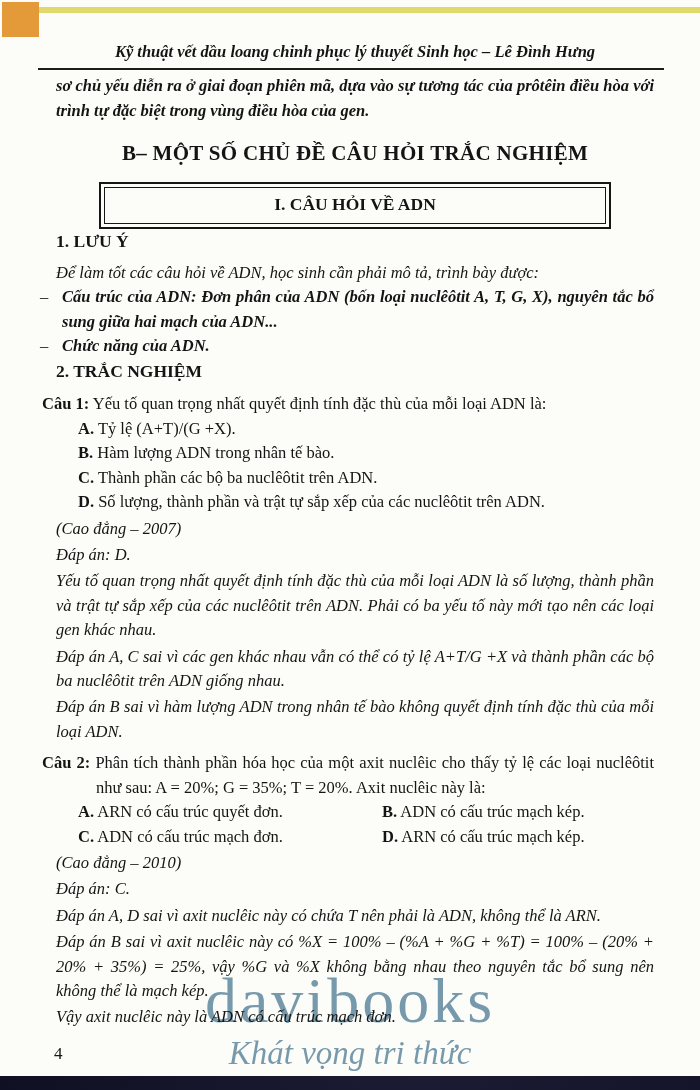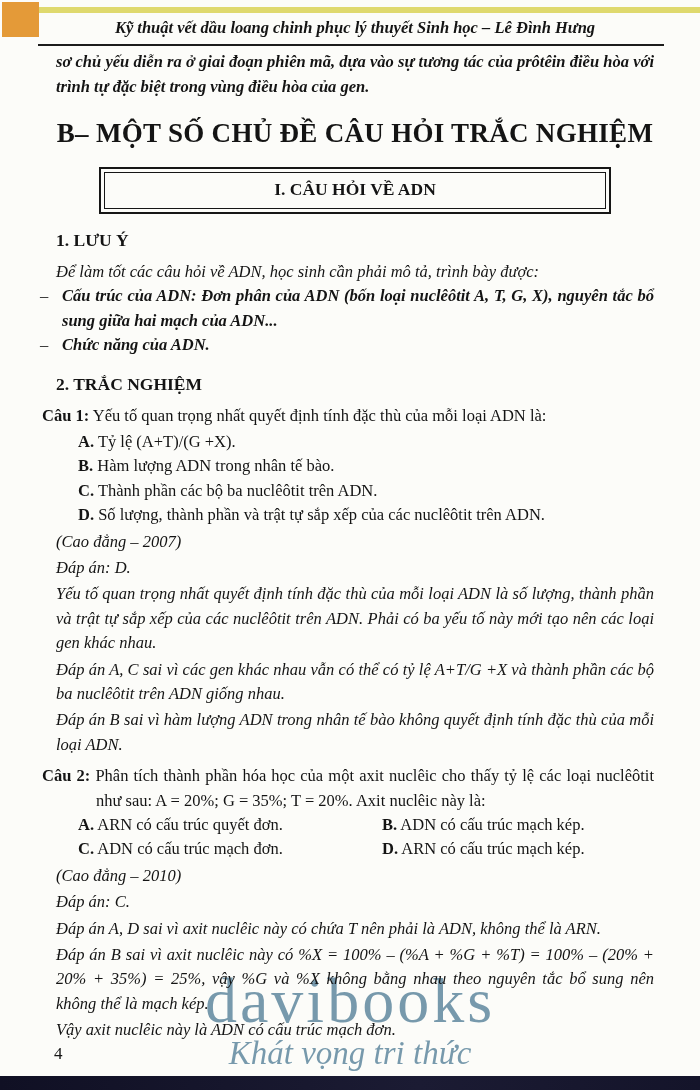--- a/index.html
+++ b/index.html
@@ -44,21 +44,21 @@
     color: #0c4a6e;
     opacity: 0.55;
     user-select: none;
   }
   .wm1 { font-size: 64px; letter-spacing: 3px; line-height: 1.0; }
   .wm2 { font-size: 33px; font-style: italic; margin-top: 2px; }
 
   .content {
     position: relative;
     z-index: 2;
-    padding: 16px 46px 0 56px;
+    padding: 40px 46px 0 56px;
     font-size: 16.5px;
     line-height: 1.48;
   }
 
   .running-head {
     text-align: center;
     font-weight: bold;
     font-style: italic;
     font-size: 16.5px;
   }
@@ -72,41 +72,40 @@
     margin-top: 4px;
     font-style: italic;
     text-align: justify;
     font-weight: bold;
   }
 
   .section-title {
     margin-top: 15px;
     text-align: center;
     font-weight: bold;
-    font-size: 27px;
+    font-size: 21px;
     letter-spacing: 0.3px;
   }
 
   .adn-box {
     width: 512px;
     margin: 13px auto 0 auto;
     border: 2px solid #161616;
     padding: 3px;
     background: #fcfcf9;
   }
   .adn-box-inner {
     border: 1px solid #161616;
     text-align: center;
     font-weight: bold;
     font-size: 17.5px;
     padding: 4px 0 5px 0;
   }
 
   .subheading {
-    margin-top: 14px;
     font-weight: bold;
     font-size: 17.5px;
   }
 
   .luu-y-intro {
     margin-top: 6px;
     font-style: italic;
     text-align: justify;
   }
   .dash-item {

